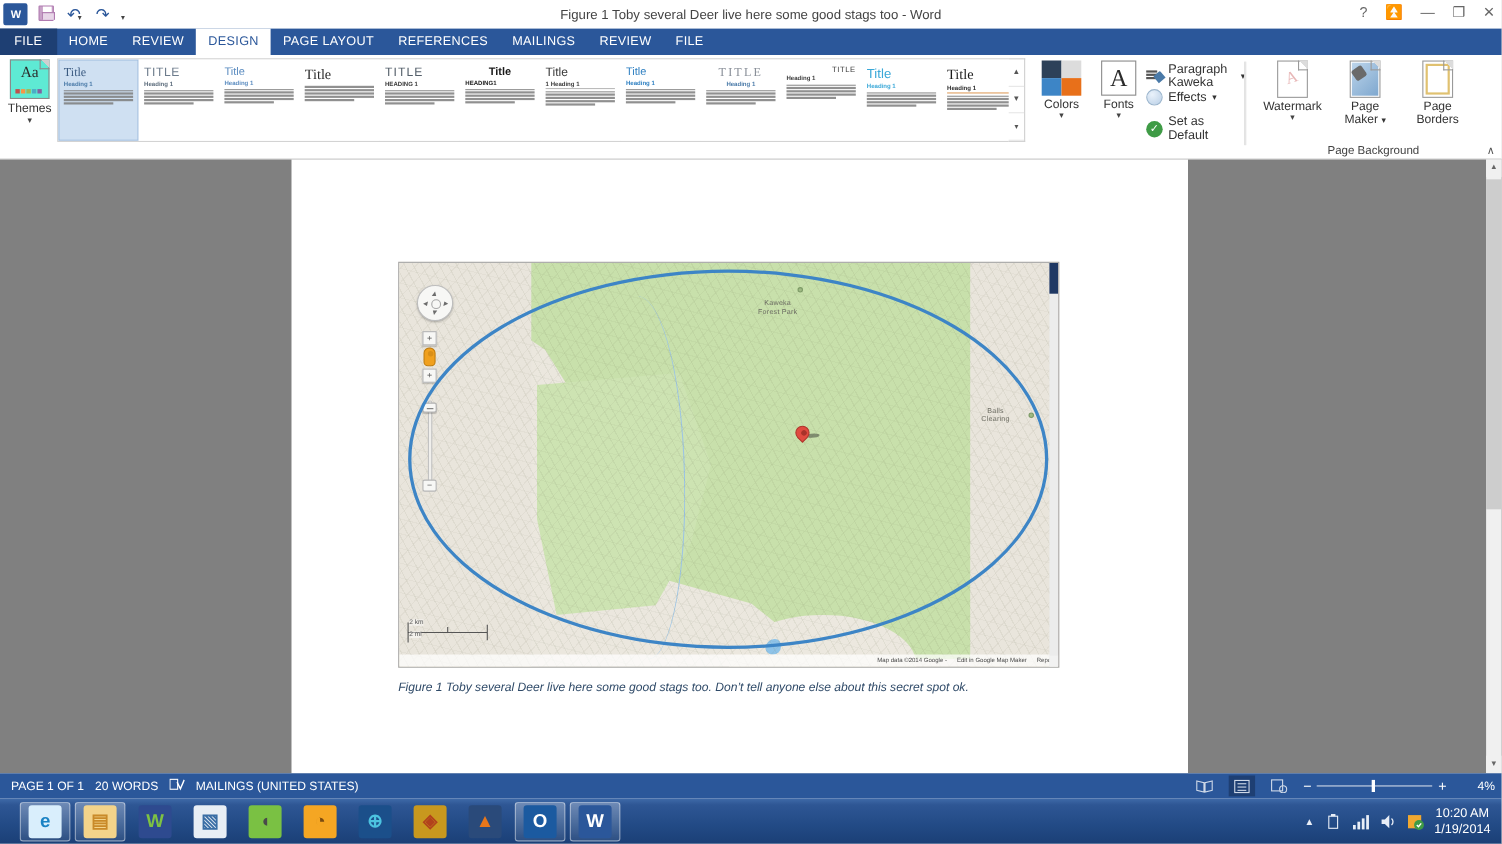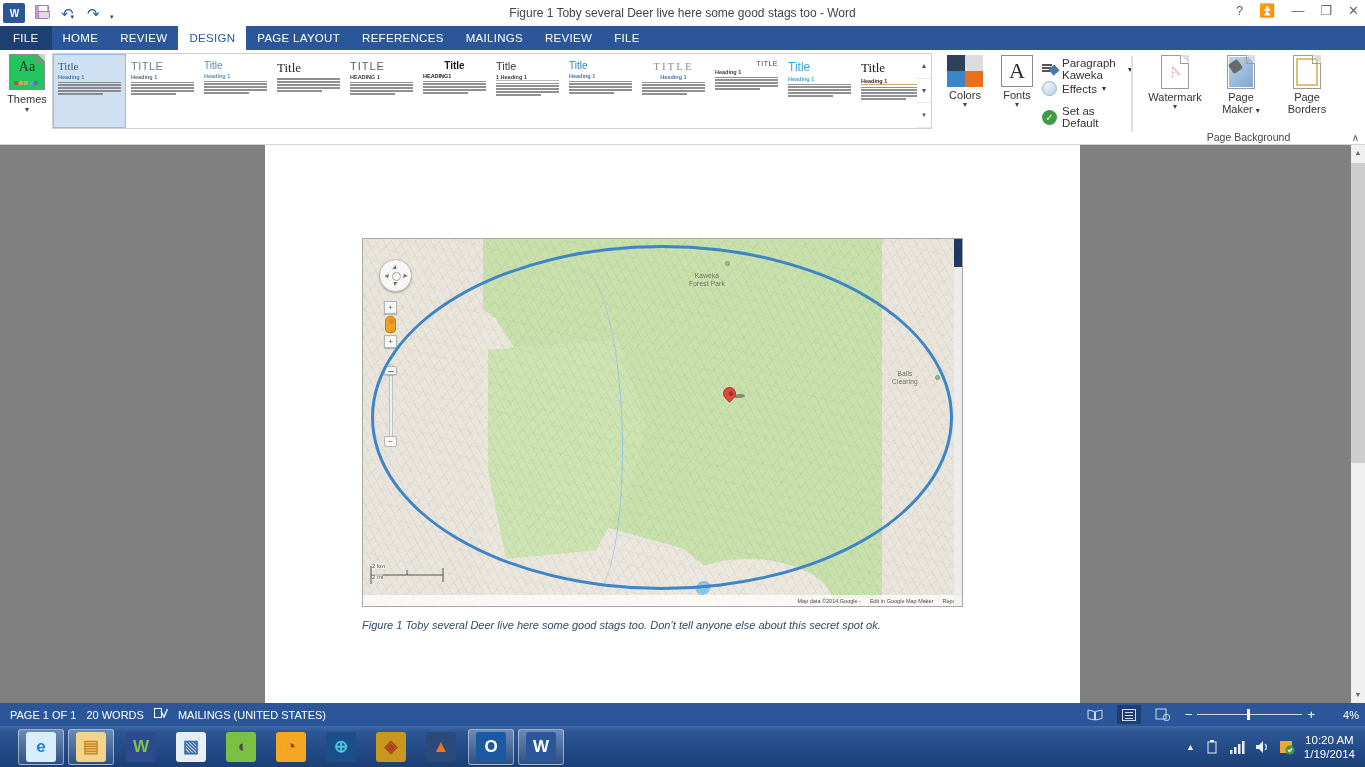--- a/index.html
+++ b/index.html
@@ -99,21 +99,21 @@
   }
 
   
   #themes-grp { left: 0; width: 52px; }
   .themes-btn {
     position: absolute; top: 4px; left: 6px; width: 42px;
     text-align: center; cursor: default;
   }
   .themes-ico {
     width: 36px; height: 36px; margin: 0 auto;
-    border: 1px solid #8a8a8a; background: #22c55e; position: relative;
+    border: 1px solid #8a8a8a; background: #5eead4; position: relative;
   }
   .themes-ico .aa {
     position: absolute; top: 4px; left: 0; width: 100%;
     font-size: 14px; color: #2b2b2b; font-family: "Liberation Serif", serif;
   }
   .themes-ico .swatches {
     position: absolute; bottom: 4px; left: 4px; display: flex; gap: 1px;
   }
   .themes-ico .swatches i { width: 4px; height: 4px; display: block; }
   .themes-ico .fold {

